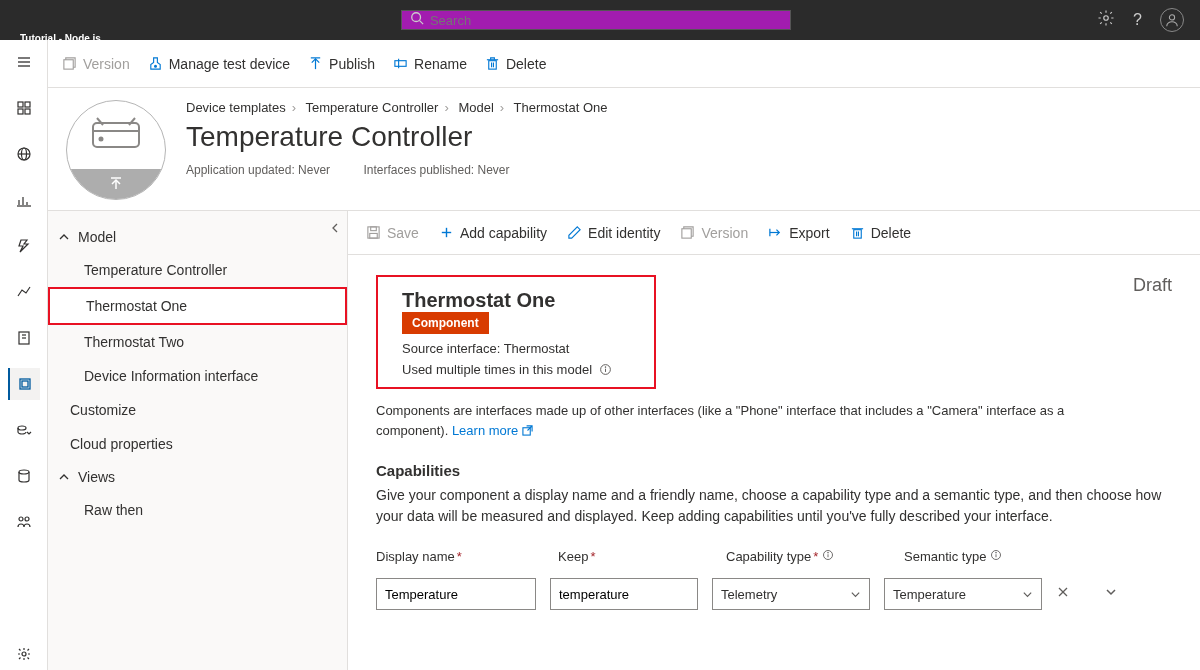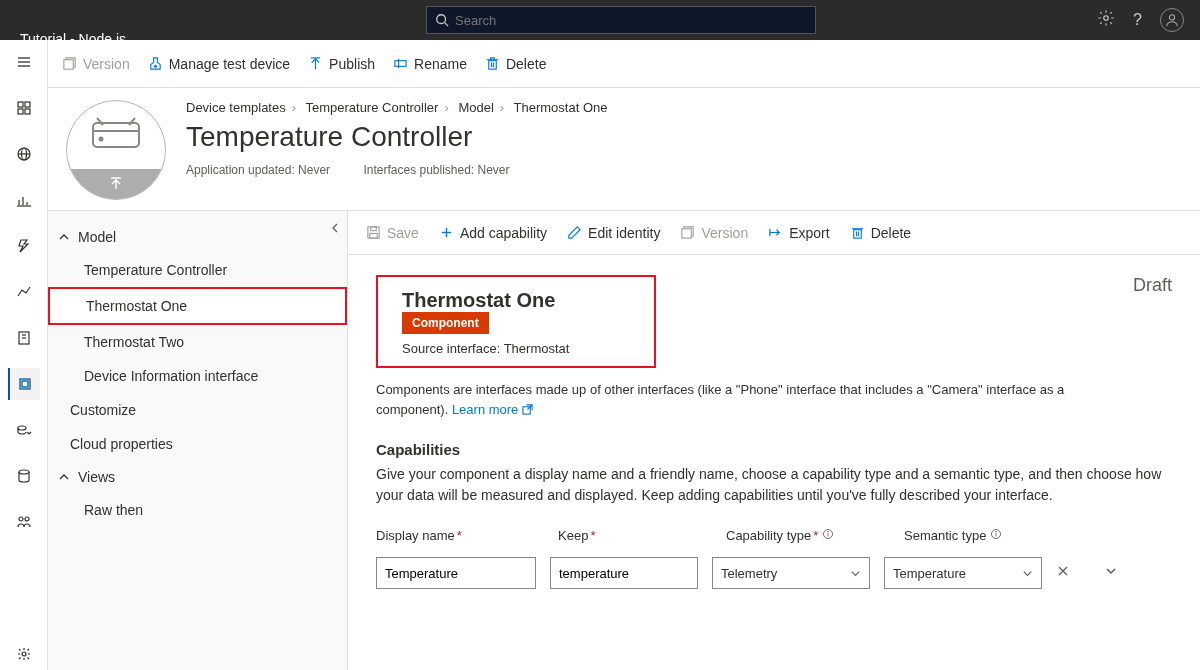--- a/index.html
+++ b/index.html
@@ -1,19 +1,19 @@
 <!DOCTYPE html>
 <html><head>
 <meta charset="utf-8">
 <style>
 * { margin:0; padding:0; box-sizing:border-box; font-family:"Segoe UI",Arial,sans-serif; }
 html,body { width:1200px; height:670px; overflow:hidden; background:#fff; color:#323130; }
 .topbar { height:40px; background:#2b2b2b; color:#fff; display:flex; align-items:center; padding:0 10px; }
-.topbar-title { font-size:14px; font-weight:400; padding-left:10px;margin-top:37px; }
-.search-wrap { margin-left:300px; width:390px; height:28px; background:#0f172a; border:1px solid #555; display:flex; align-items:center; padding:0 8px; }
+.topbar-title { font-size:10px; font-weight:700; padding-left:10px;margin-top:37px; }
+.search-wrap { margin-left:300px; width:390px; height:20px; background:#a21caf; border:1px solid #555; display:flex; padding:0 8px; }
 .search-wrap svg { flex-shrink:0; }
 .search-wrap input { flex:1; background:transparent; border:none; outline:none; color:#fff; font-size:13px; margin-left:6px; }
 .topbar-right { margin-left:auto; display:flex; gap:18px; align-items:center; padding-right:6px; }
 .topbar-right .ticon { cursor:pointer; }
 .avatar { width:24px; height:24px; border:1px solid #888; border-radius:50%; display:flex; align-items:center; justify-content:center; font-size:11px; color:#ccc; }
 .layout { display:flex; height:630px; }
 .leftrail { width:48px; background:#fff; border-right:1px solid #e1dfdd; display:flex; flex-direction:column; align-items:center; padding-top:6px; gap:14px; }
 .leftrail .rail-btn { width:32px; height:32px; display:flex; align-items:center; justify-content:center; cursor:pointer; color:#323130; }
 .leftrail .rail-btn.active { border-left:2px solid #005a9e; background:#f3f2f1; }
 .leftrail .spacer { flex:1; }
@@ -323,20 +323,25 @@
               </svg>
               <span>Delete</span>
             </div>
         </div>
         <div class="detail-body">
           <div class="status-draft">Draft</div>
           <div class="redbox">
             <h2>Thermostat One</h2>
             <span class="badge">Component</span>
             <p>Source interface: Thermostat</p>
+            <p><span>Used multiple times in this model</span>&nbsp;&nbsp;<svg width="13" height="13" viewBox="0 0 16 16" fill="none" stroke="#605e5c" stroke-width="1.2">
+                  <circle cx="8" cy="8" r="6"></circle>
+                  <line x1="8" y1="7" x2="8" y2="11"></line>
+                  <circle cx="8" cy="5" r="0.5" fill="#605e5c"></circle>
+                </svg></p>
           </div>
           <div class="desc"><span>Components are interfaces made up of other interfaces (like a "Phone" interface that includes a "Camera" interface as a component). </span><a href="#"><span>Learn more</span> <svg width="11" height="11" viewBox="0 0 12 12" fill="none" stroke="#0078d4" stroke-width="1.2" style="vertical-align:-1px">
                   <rect x="1" y="3" width="8" height="8"></rect>
                   <path d="M5 1h6v6M11 1L6 6"></path>
                 </svg></a></div>
 
           <div class="cap-title">Capabilities</div>
           <div class="cap-desc">Give your component a display name and a friendly name, choose a capability type and a semantic type, and then choose how your data will be measured and displayed. Keep adding capabilities until you've fully described your interface.</div>
 
           <div class="cap-row-head">

